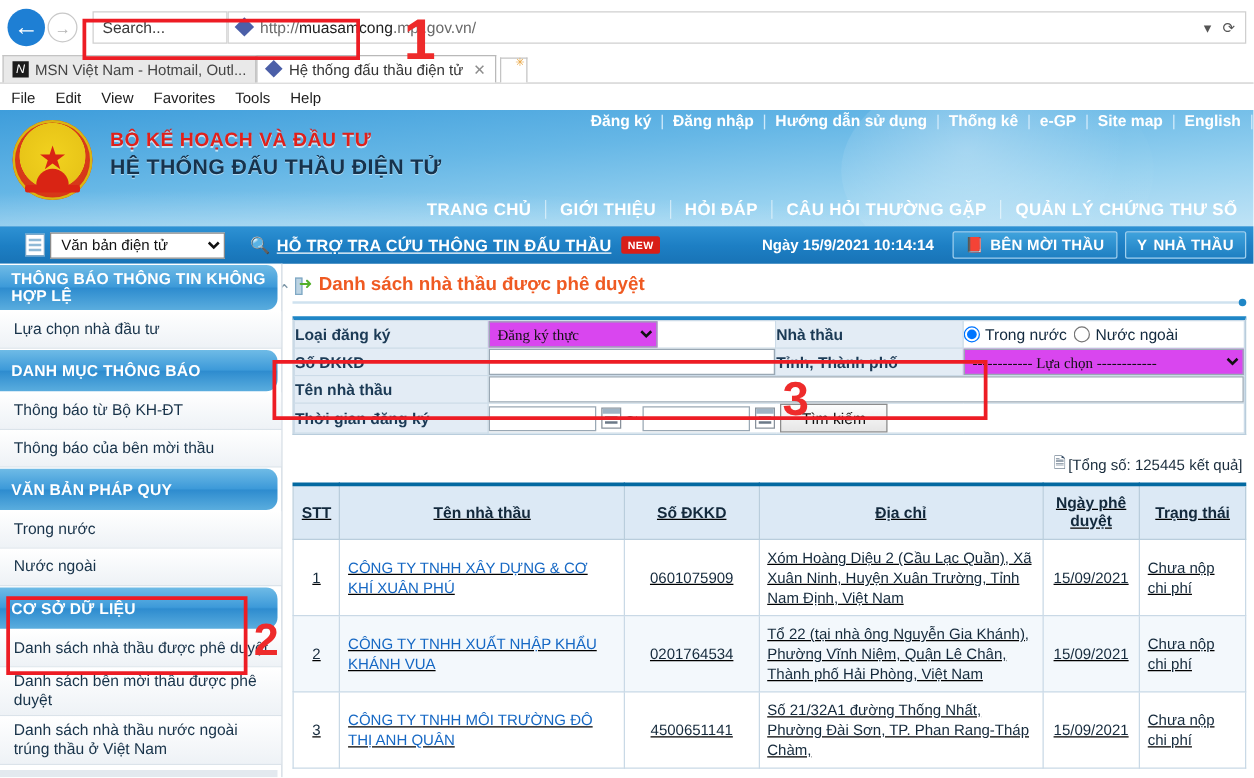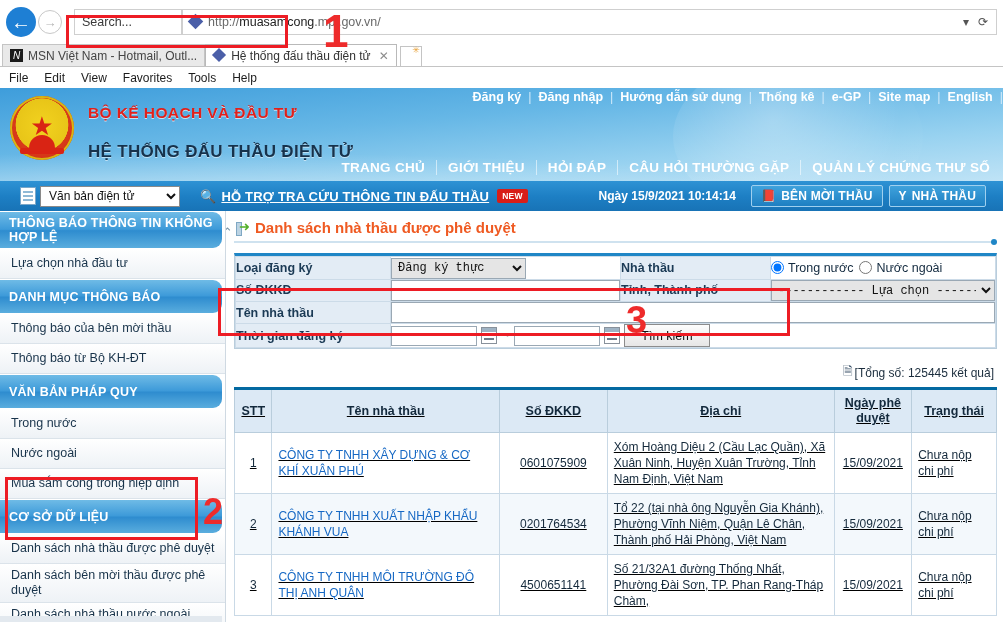--- a/index.html
+++ b/index.html
@@ -140,21 +140,21 @@
     width: 26px; height: 13px; border-radius: 13px 13px 0 0;
     background: #d92414;
   }
   #emblem .band {
     position: absolute; left: 10px; right: 10px; bottom: 6px; height: 6px;
     background: #d92414; border-radius: 2px;
   }
   #brand-text { margin-left: 14px; margin-top: 8px; }
   #brand-line1 {
     color: #e0201b; font-size: 15.5px; font-weight: bold;
-    letter-spacing: .4px; margin-bottom: 20px;
+    letter-spacing: .4px; margin-bottom: 2px;
     text-shadow: 0 1px 0 rgba(255,255,255,.65);
   }
   #brand-line2 {
     color: #16324c; font-size: 17px; font-weight: bold; letter-spacing: .3px;
     text-shadow: 0 1px 0 rgba(255,255,255,.5);
   }
 
   #mainnav {
     position: absolute; right: 2px; bottom: 6px;
     display: flex; align-items: center;
@@ -188,21 +188,21 @@
     margin-left: 20px; display: flex; align-items: center;
     color: #ffffff; font-size: 13px; font-weight: bold; letter-spacing: .2px;
   }
   #lookup-link .txt { text-decoration: underline; }
   #mag-icon { margin-right: 5px; font-size: 13px; }
   #new-badge {
     margin-left: 8px; background: #d81e18; color: #fff;
     font-size: 8.5px; font-weight: bold; padding: 2px 5px;
     border-radius: 2px; letter-spacing: .3px;
   }
-  #util-right { margin-left: auto; display: flex; align-items: center; padding-right: 17px; }
+  #util-right { margin-left: auto; display: flex; align-items: center; padding-right: 6px; }
   #util-date { color: #fff; font-size: 12px; font-weight: bold; margin-right: 9px; }
   .util-btn {
     display: flex; align-items: center; gap: 5px;
     height: 22px; padding: 0 9px;
     border: 1px solid #9fd0ef; border-radius: 2px;
     background: linear-gradient(to bottom, #3fa2dc, #1e7fc2);
     color: #fff; font-size: 12px; font-weight: bold; letter-spacing: .2px;
     margin-left: 6px; white-space: nowrap;
   }
 
@@ -269,22 +269,22 @@
   }
   td.fvalue {
     background: #fff; padding: 4px 6px; border: 1px solid #ccdbe8;
   }
   .txt-input {
     height: 21px; border: 1px solid #9aa8b4; background: #fff;
     font-size: 12px; padding: 0 4px; font-family: "Liberation Sans", sans-serif;
     color: #111; width: 100%;
   }
   .sel-input {
-    height: 21px; border: 1px solid #9aa8b4; background: #e5e5e5;
-    font-size: 12px; font-family: Liberation Mono, monospace; color: #111;
+    height: 21px; border: 1px solid #9aa8b4; background: #d946ef;
+    font-size: 12px; font-family: Liberation Serif, serif; color: #111;
     padding: 0 2px;
   }
   .radio-line { display: flex; align-items: center; gap: 6px; font-size: 12.5px; color: #12293e; }
   .radio-line label { display: flex; align-items: center; gap: 4px; }
   .radio-line input { margin: 0; }
   .date-row { display: flex; align-items: center; gap: 4px; }
   .date-input { width: 86px; height: 20px; border: 1px solid #9aa8b4; font-size: 12px; }
   .cal-icon {
     width: 16px; height: 17px; border: 1px solid #88919b; background: #fff;
     position: relative; flex: none;
@@ -455,27 +455,26 @@
     </div>
   </div>
 
   <div id="body-area">
 
     <div id="sidebar">
       <div class="side-head two-line">THÔNG BÁO THÔNG TIN KHÔNG HỢP LỆ</div>
       <div class="side-item">Lựa chọn nhà đầu tư</div>
 
       <div class="side-head">DANH MỤC THÔNG BÁO</div>
+      <div class="side-item">Thông báo từ Bộ KH-ĐT</div>
       <div class="side-item">Thông báo của bên mời thầu</div>
-      <div class="side-item">Thông báo từ Bộ KH-ĐT</div>
 
       <div class="side-head">VĂN BẢN PHÁP QUY</div>
       <div class="side-item">Trong nước</div>
       <div class="side-item">Nước ngoài</div>
-      <div class="side-item">Mua sắm công trong hiệp định</div>
 
       <div class="side-head">CƠ SỞ DỮ LIỆU</div>
       <div class="side-item">Danh sách nhà thầu được phê duyệt</div>
       <div class="side-item">Danh sách bên mời thầu được phê duyệt</div>
       <div class="side-item">Danh sách nhà thầu nước ngoài trúng thầu ở Việt Nam</div>
       <div id="sidebar-scroll-cap"></div>
     </div>
 
     <div id="content">
       <span id="scroll-caret">⌃</span>

